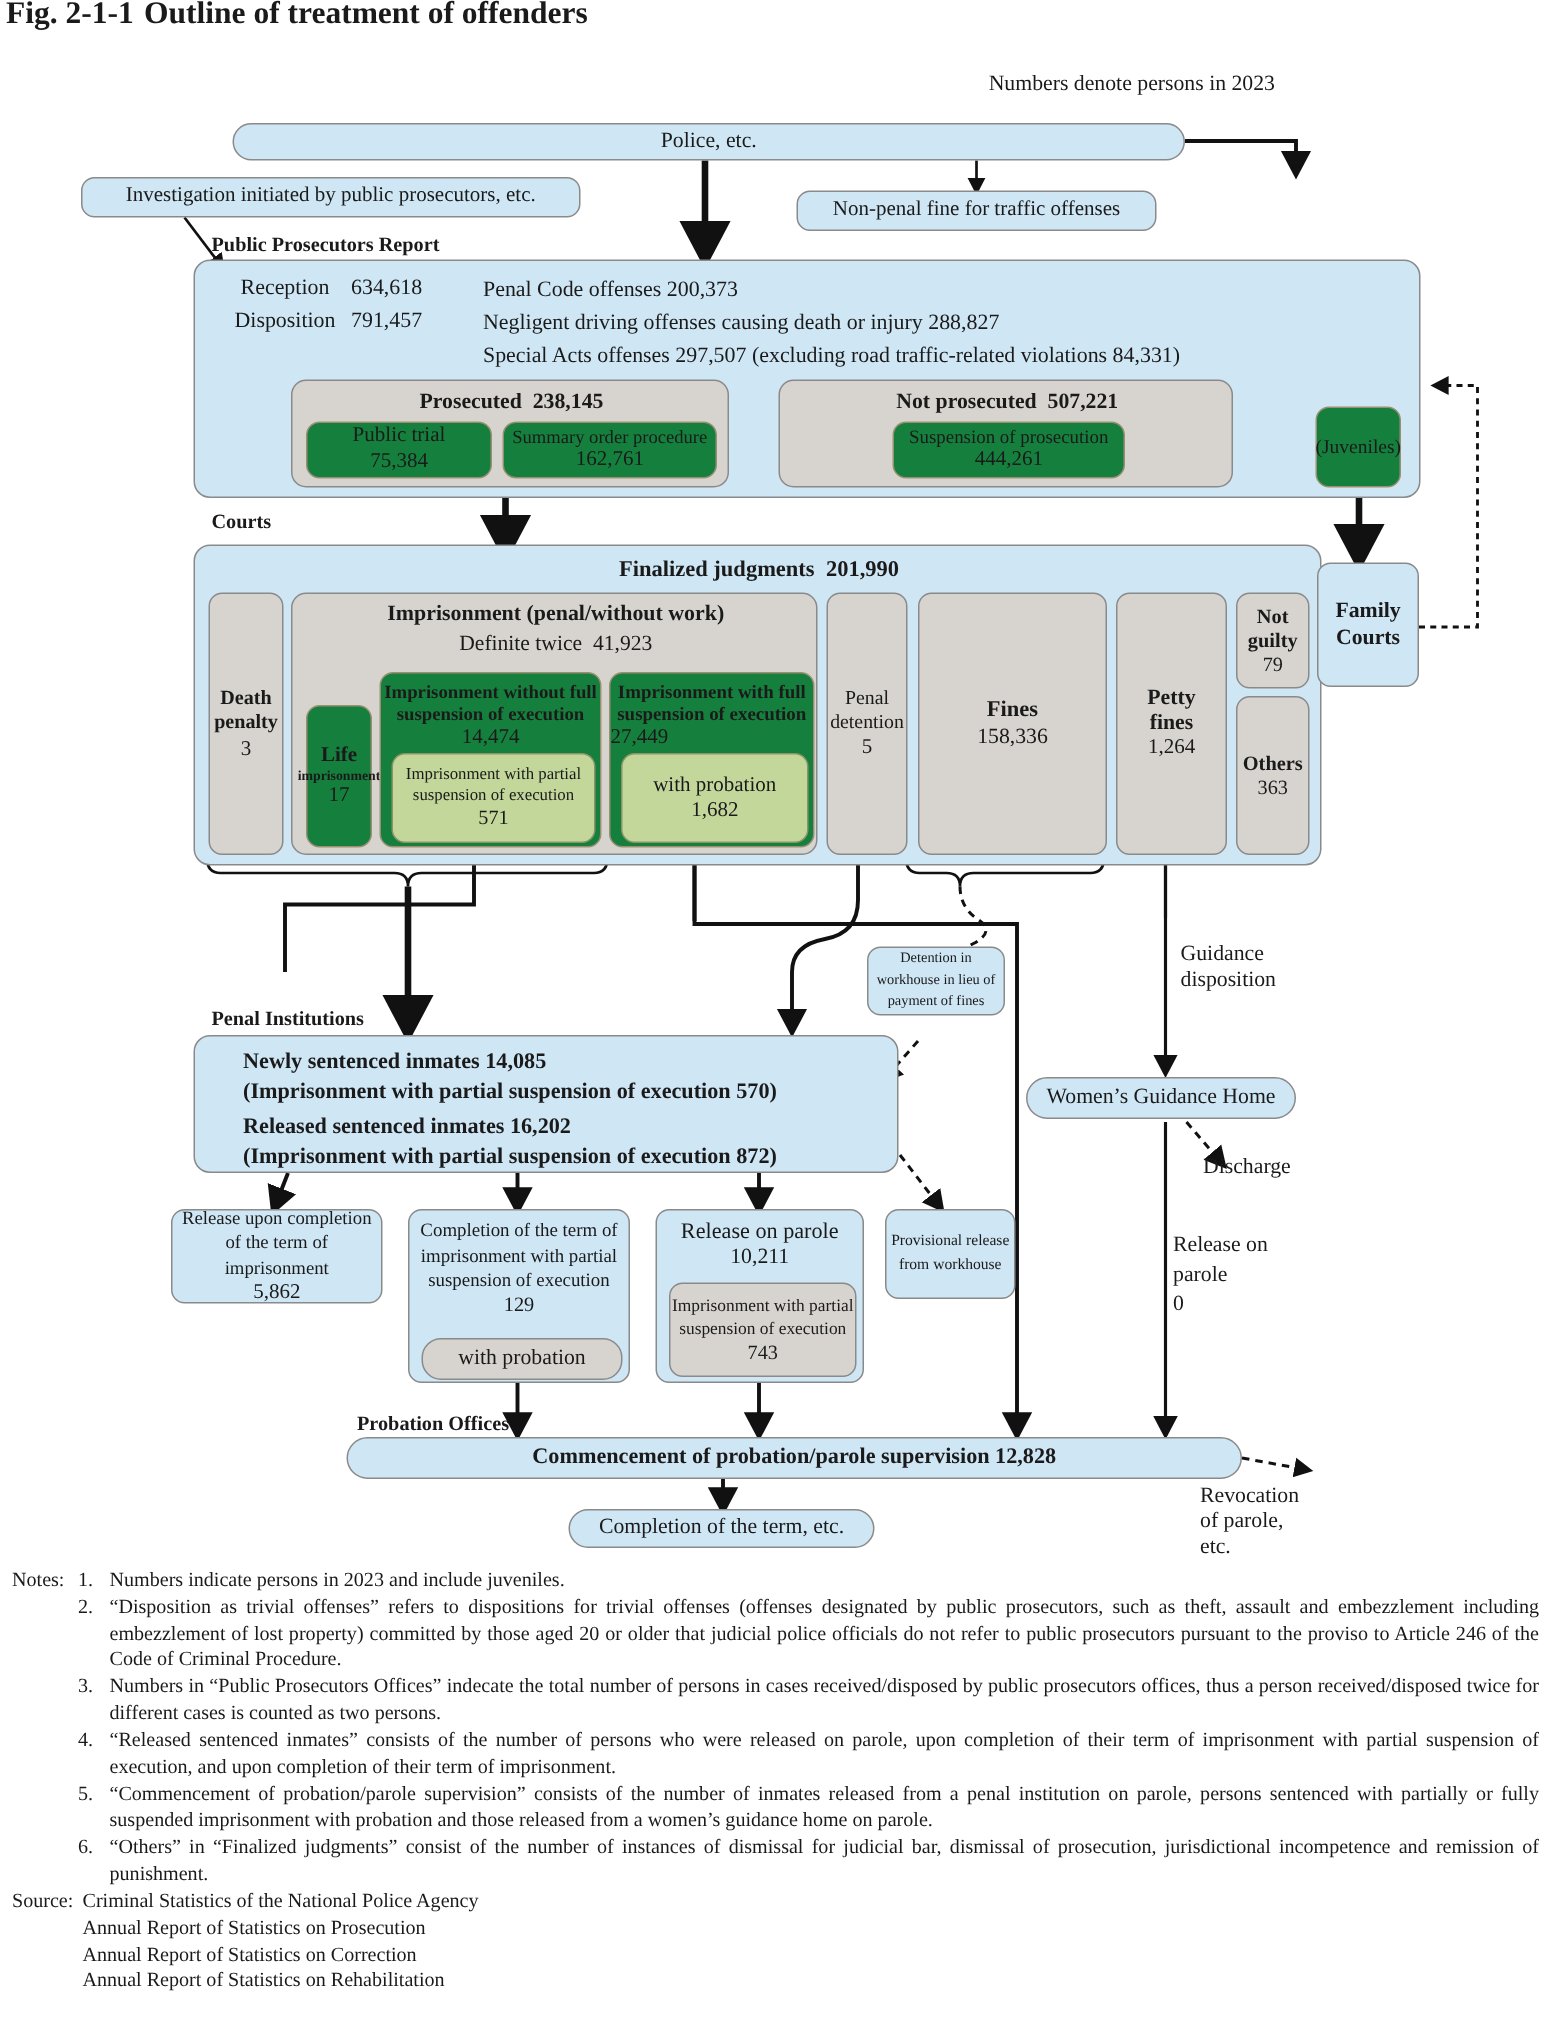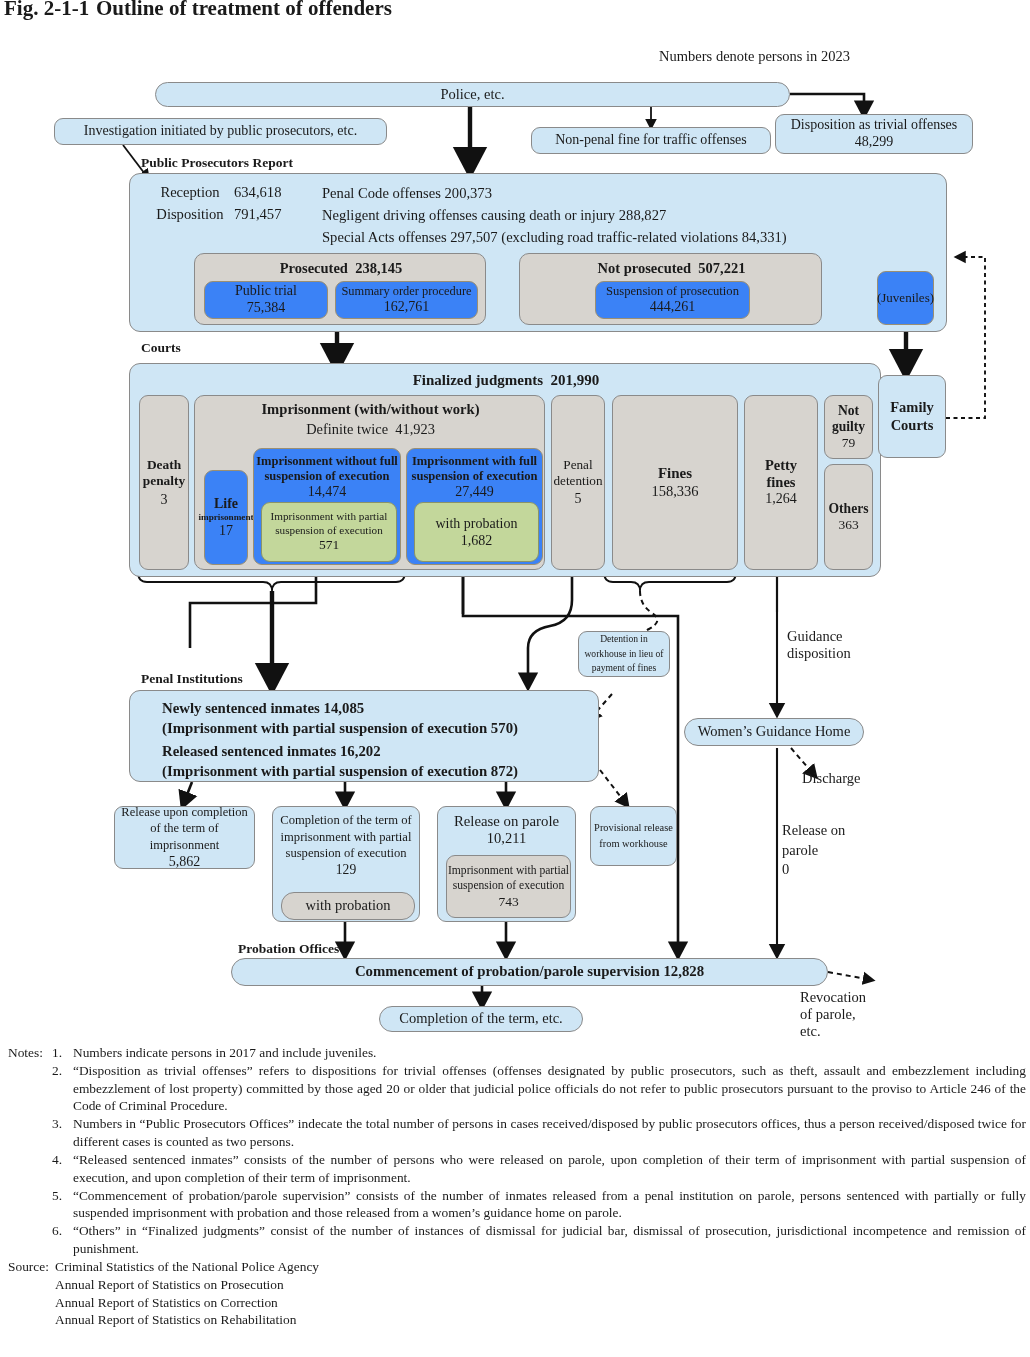--- a/index.html
+++ b/index.html
@@ -42,21 +42,21 @@
     border: 1px solid #8a8a8a;
     border-radius: 9px;
     display: flex;
     flex-direction: column;
     align-items: center;
     justify-content: center;
     text-align: center;
     line-height: 1.18;
   }
   .blue   { background: #cfe6f5; }
-  .yellow { background: #3b82f6; border-color: #9b8f72; }
+  .yellow { background: #15803d; border-color: #9b8f72; }
   .grey   { background: #d7d4cf; border-color: #8a8a8a; }
   .green  { background: #c3d79b; border-color: #8a9468; }
 
   .grouplabel {
     font-size: 13.5px;
     font-weight: bold;
     white-space: nowrap;
   }
 
   
@@ -171,24 +171,20 @@
   </div>
 
   <div class="abs node blue" style="left:54px; top:118px; width:333px; height:27px; border-radius:9px; font-size:14px;">
     <span>Investigation initiated by public prosecutors, etc.</span>
   </div>
 
   <div class="abs node blue" style="left:531px; top:127px; width:240px; height:27px; border-radius:9px; font-size:14px;justify-content:center;">
     <span>Non-penal fine for traffic offenses</span>
   </div>
 
-  <div class="abs node blue" style="left:775px; top:114px; width:198px; height:40px; border-radius:9px; font-size:14px;">
-    <span>Disposition as trivial offenses</span>
-    <span>48,299</span>
-  </div>
 
   <div class="abs grouplabel" style="left:141px; top:155px;">Public Prosecutors Report</div>
 
   <div class="abs node blue" style="left:129px; top:173px; width:818px; height:159px; border-radius:11px; display:block;">
 
     <div class="abs" style="left:16px; top:11px; font-size:14.6px; line-height:1.0;">
       <span style="display:inline-block;width:88px;">Reception</span><span>634,618</span>
     </div>
     <div class="abs" style="left:16px; top:33px; font-size:14.6px; line-height:1.0;">
       <span style="display:inline-block;width:88px;">Disposition</span><span>791,457</span>
@@ -235,21 +231,21 @@
       <span>Finalized judgments</span>&nbsp;&nbsp;<span>201,990</span>
     </div>
 
     <div class="abs node grey" style="left:9px; top:31px; width:50px; height:175px; font-size:13.4px; font-weight:bold;">
       <span style="white-space:pre-line;">Death
 penalty</span>
       <span style="font-weight:normal; font-size:14px; margin-top:3px;">3</span>
     </div>
 
     <div class="abs node grey" style="left:64px; top:31px; width:351px; height:175px; border-radius:10px; display:block;">
-      <div class="abs" style="left:0; top:5px; width:351px; text-align:center; font-size:14.6px; font-weight:bold;">Imprisonment (with/without work)</div>
+      <div class="abs" style="left:0; top:5px; width:351px; text-align:center; font-size:14.6px; font-weight:bold;">Imprisonment (penal/without work)</div>
       <div class="abs" style="left:0; top:25px; width:351px; text-align:center; font-size:14.4px;">
         <span>Definite twice</span>&nbsp;&nbsp;<span>41,923</span>
       </div>
 
       <div class="abs node yellow" style="left:9px; top:74px; width:44px; height:95px; font-size:14px; font-weight:bold;">
         <span>Life</span>
         <span style="font-size:9.2px;">imprisonment</span>
         <span style="font-weight:normal; font-size:14px;">17</span>
       </div>
 
@@ -257,21 +253,21 @@
         <div style="text-align:center; font-size:12.5px; font-weight:bold; line-height:1.16;">Imprisonment without full suspension of execution</div>
         <div style="text-align:center; font-size:14px; margin-top:1px;">14,474</div>
         <div class="node green" style="position:absolute; left:7px; top:53px; width:134px; height:58px; font-size:11.2px; line-height:1.2;">
           <span style="text-align:center;">Imprisonment with partial suspension of execution</span>
           <span style="font-size:13.5px;">571</span>
         </div>
       </div>
 
       <div class="abs node yellow" style="left:211px; top:52px; width:137px; height:117px; display:block; padding-top:5px;">
         <div style="text-align:center; font-size:12.6px; font-weight:bold; line-height:1.16;">Imprisonment with full suspension of execution</div>
-        <div style="text-align:center; font-size:14px; margin-top:1px;">27,449</div>
+        <div style="text-align:left; font-size:14px; margin-top:1px;">27,449</div>
         <div class="node green" style="position:absolute; left:7px; top:53px; width:123px; height:58px; font-size:14px; line-height:1.25;">
           <span>with probation</span>
           <span>1,682</span>
         </div>
       </div>
     </div>
 
     <div class="abs node grey" style="left:421px; top:31px; width:54px; height:175px; font-size:13.2px;">
       <span style="white-space:pre-line;">Penal
 detention</span>
@@ -367,21 +363,21 @@
   <div class="abs" style="left:800px; top:989px; font-size:14.5px;">Revocation of parole, etc.</div>
 
   <div class="abs node blue" style="left:379px; top:1006px; width:204px; height:26px; border-radius:13px; font-size:14.5px;">
     <span>Completion of the term, etc.</span>
   </div>
 
   <div class="abs" id="notes">
     <div class="noteline">
       <span class="nlbl" style="width:44px;">Notes:</span>
       <span class="nlbl" style="width:21px;">1.</span>
-      <span class="ntxt">Numbers indicate persons in 2017 and include juveniles.</span>
+      <span class="ntxt">Numbers indicate persons in 2023 and include juveniles.</span>
     </div>
     <div class="noteline">
       <span class="nlbl" style="width:44px;"></span>
       <span class="nlbl" style="width:21px;">2.</span>
       <span class="ntxt">“Disposition as trivial offenses” refers to dispositions for trivial offenses (offenses designated by public prosecutors, such as theft, assault and embezzlement including embezzlement of lost property) committed by those aged 20 or older that judicial police officials do not refer to public prosecutors pursuant to the proviso to Article 246 of the Code of Criminal Procedure.</span>
     </div>
     <div class="noteline">
       <span class="nlbl" style="width:44px;"></span>
       <span class="nlbl" style="width:21px;">3.</span>
       <span class="ntxt">Numbers in “Public Prosecutors Offices” indecate the total number of persons in cases received/disposed by public prosecutors offices, thus a person received/disposed twice for different cases is counted as two persons.</span>

